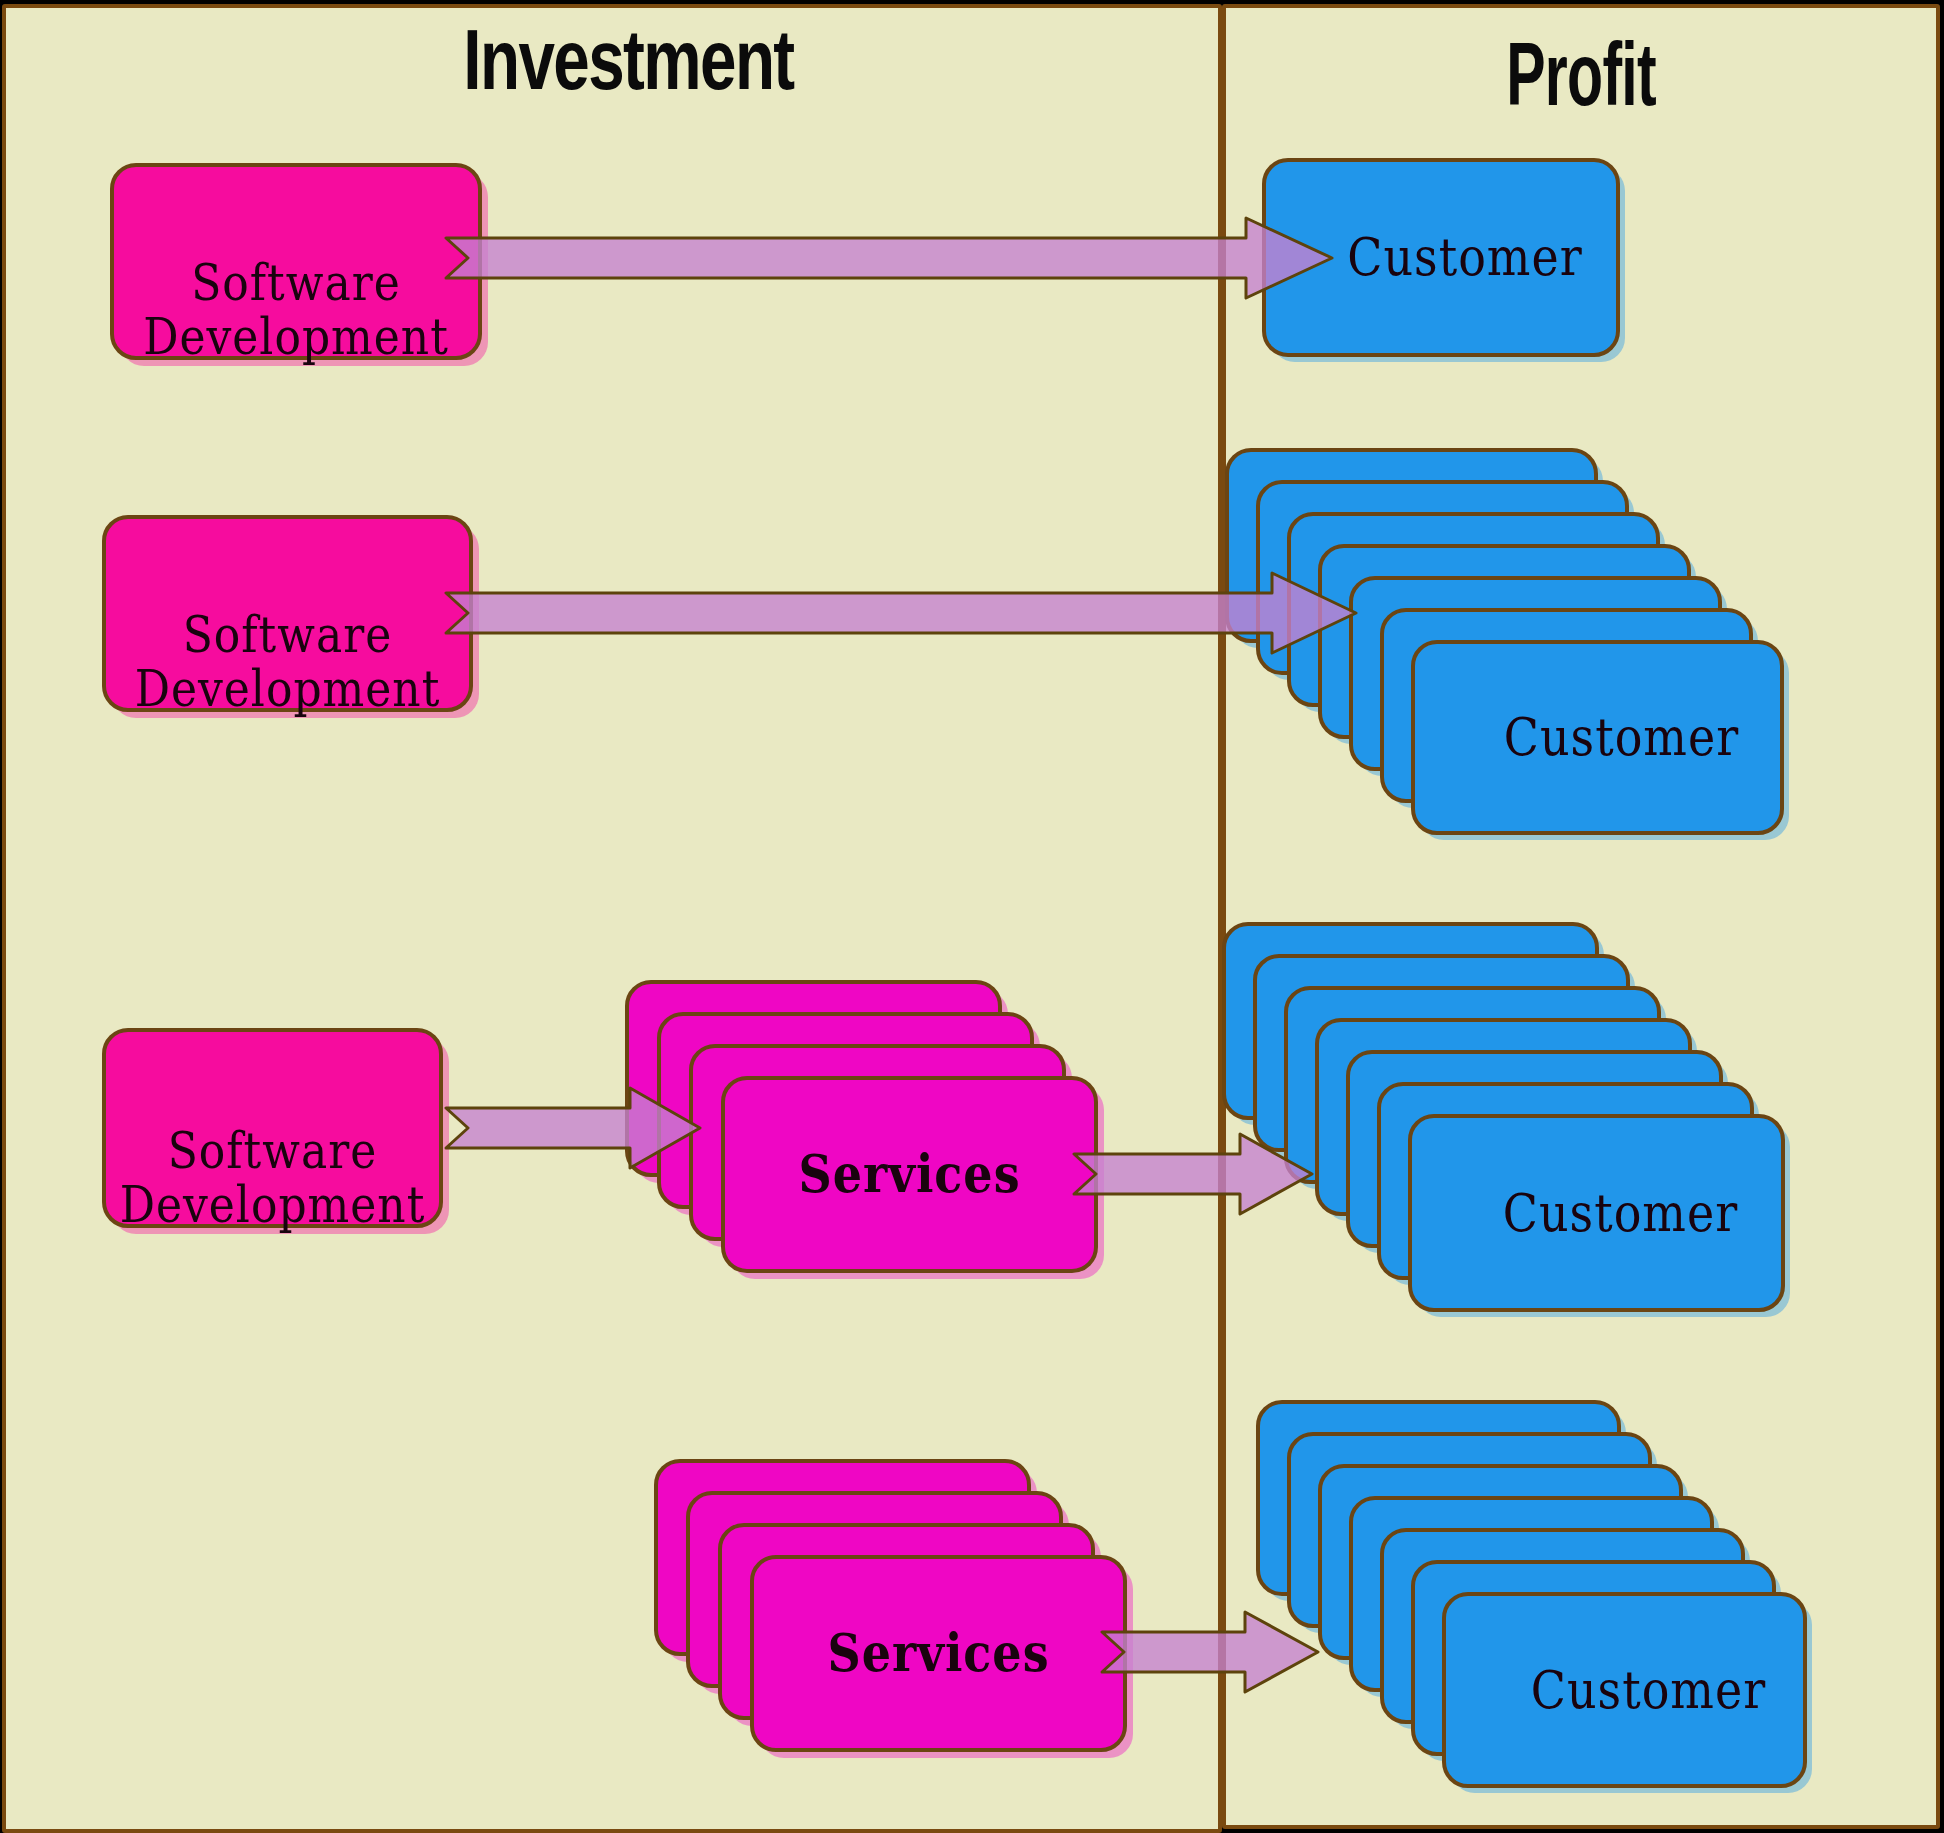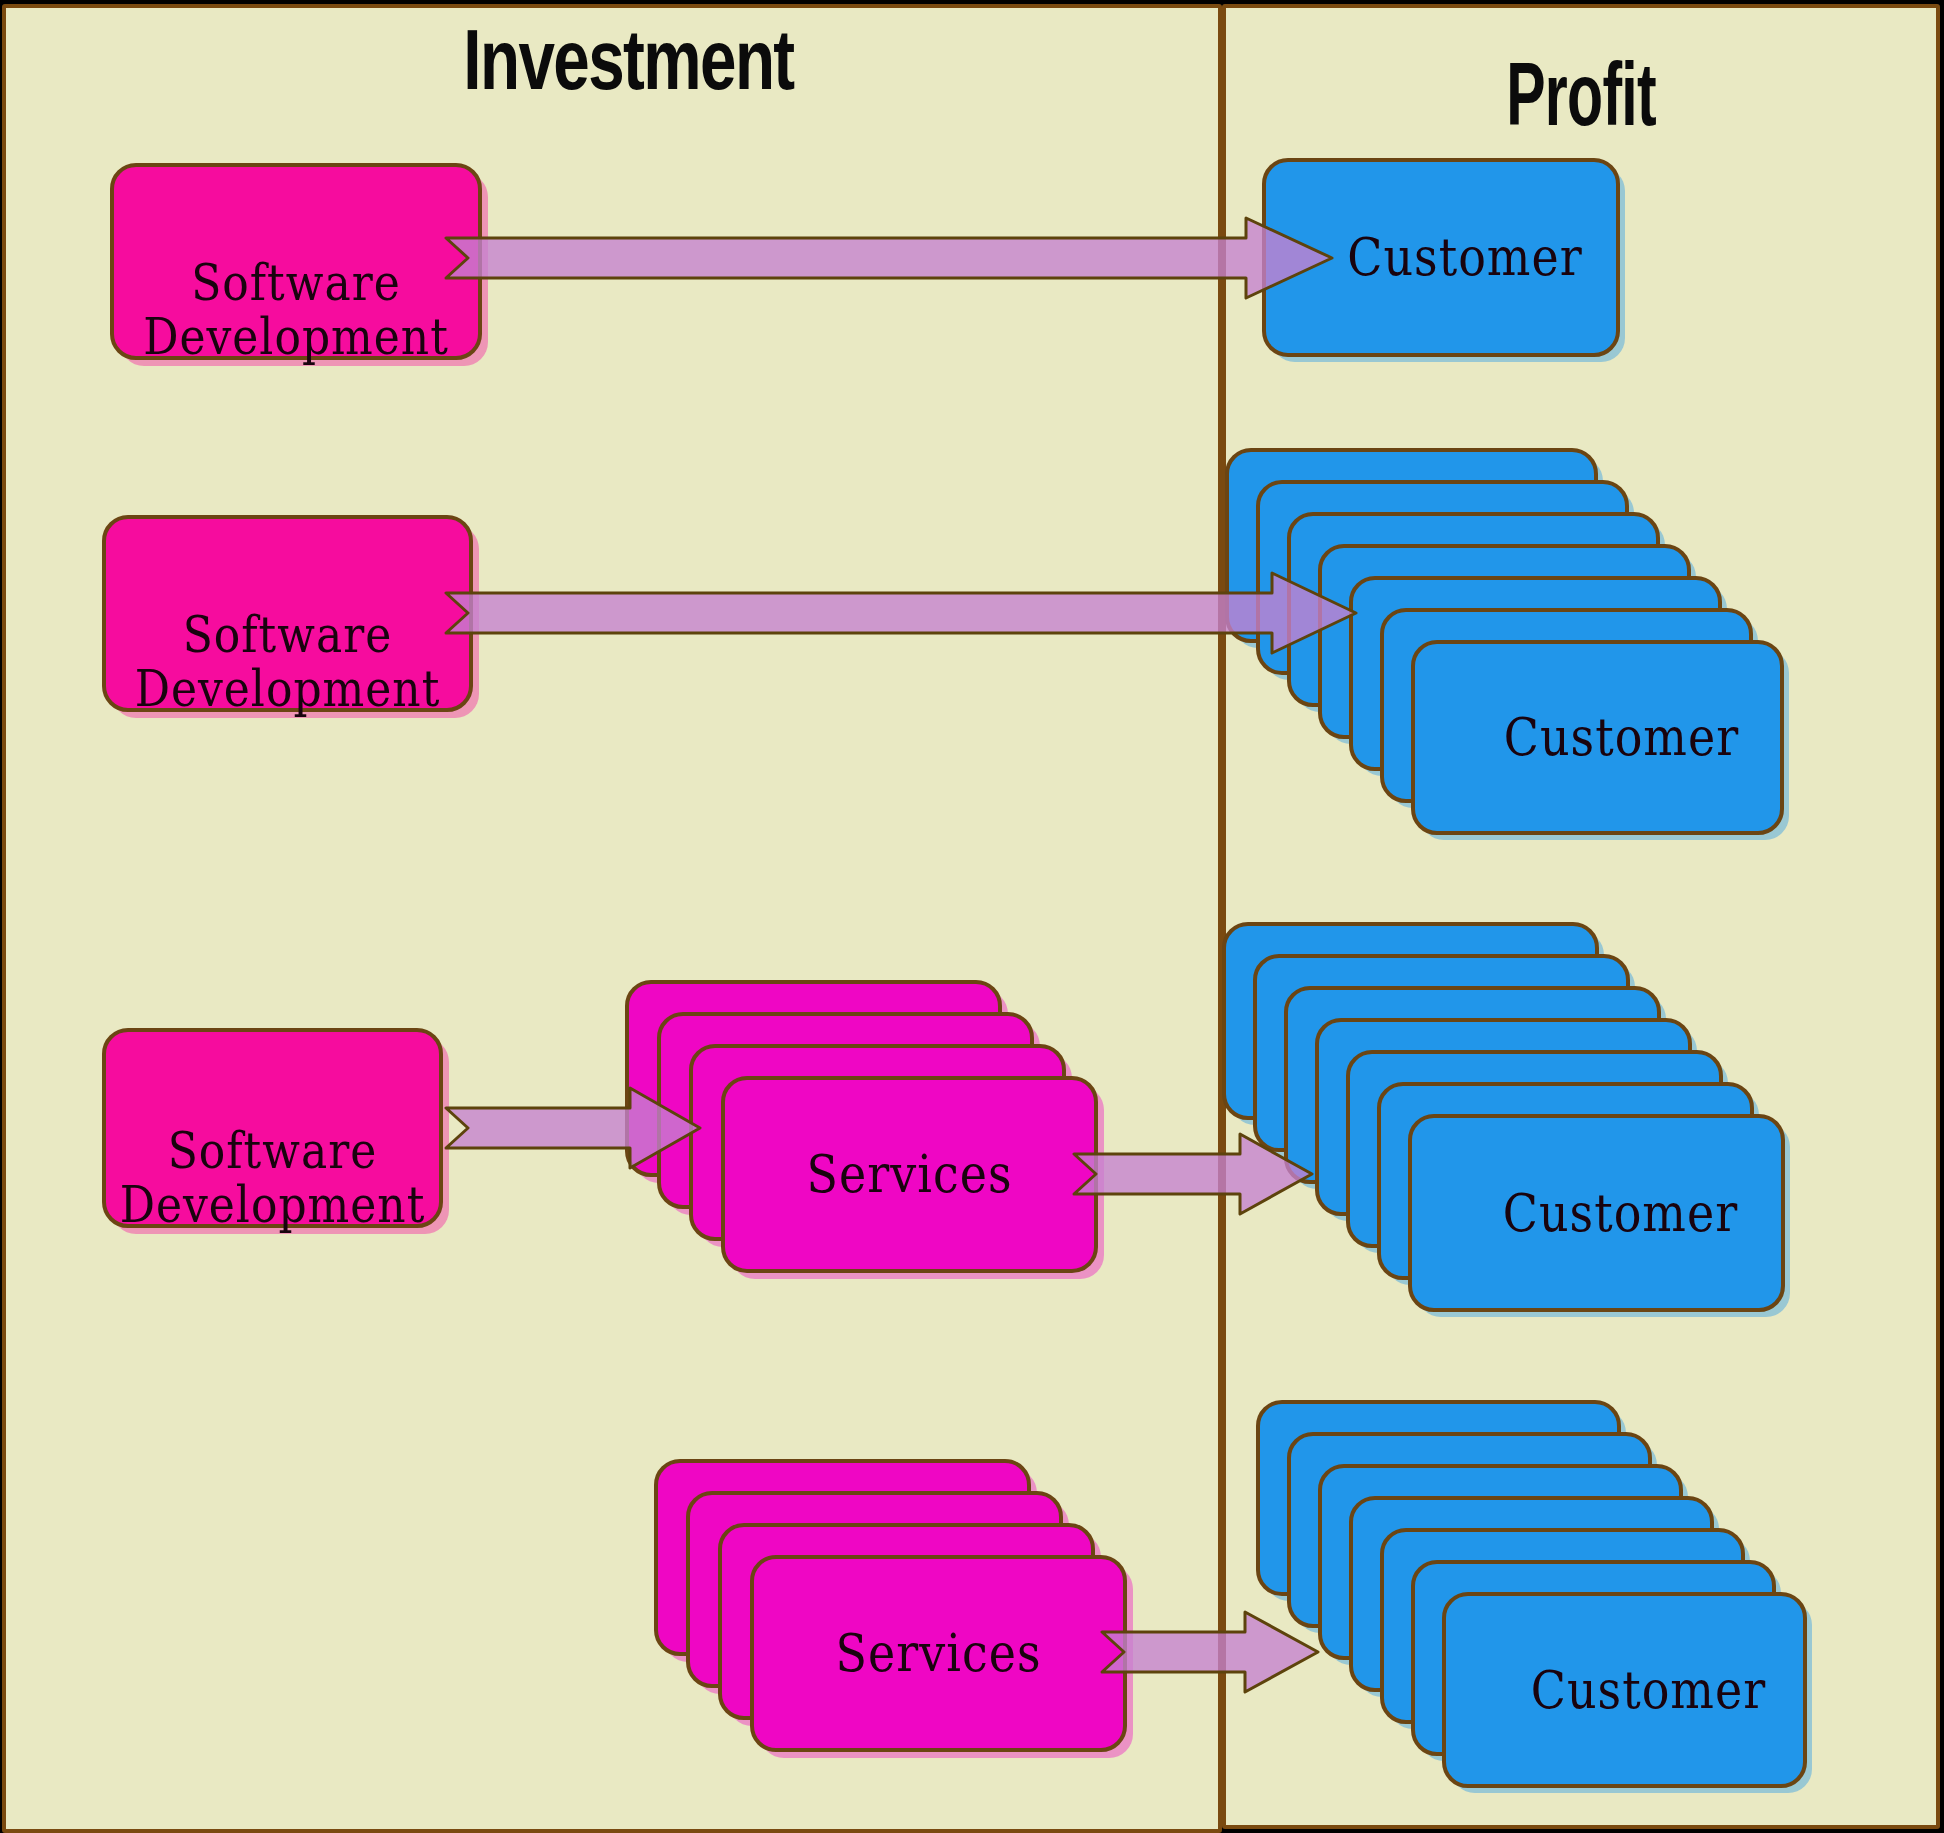--- a/index.html
+++ b/index.html
@@ -20,21 +20,21 @@
 
   .stack{position:absolute;left:0;top:0;width:100%;height:100%;pointer-events:none;}
 
   .box{
     position:absolute;box-sizing:border-box;
     border:4px solid var(--box-border,#6b4513);
     border-radius:26px;
     display:flex;align-items:center;justify-content:center;
   }
   .pink{background:var(--pink,#f60c9e);box-shadow:8px 8px 0 -2px rgba(246,12,158,.38);align-items:flex-end;}
-  .magenta{background:var(--magenta,#ef06c4);box-shadow:8px 8px 0 -2px rgba(239,6,196,.38);}
+  .magenta{background:var(--magenta,#ef06c4);box-shadow:8px 8px 0 -2px rgba(239,6,196,.38);font-weight:bold;}
   .blue{background:var(--blue,#2196ea);box-shadow:7px 7px 0 -2px rgba(33,150,234,.40);padding-left:48px;}
 
   .box-label{
     font-family:"DejaVu Serif",serif;
     font-size:46px;color:var(--label,#19030e);
     letter-spacing:1px;text-align:center;line-height:1.06;
     transform:scaleY(1.15);white-space:nowrap;
   }
   .label-sm{font-size:44px;}
 
@@ -48,21 +48,21 @@
 <body>
 
 <div id="canvas">
 
   <div class="panel" style="left:2px;top:4px;width:1220px;height:1829px;"></div>
   <div class="panel" style="left:1222px;top:4px;width:718px;height:1825px;"></div>
 
   <div class="title" style="left:2px;top:10px;width:1220px;padding-left:16px;">
     <span class="t-inv">Investment</span>
   </div>
-  <div class="title" style="left:1222px;top:44px;width:718px;">
+  <div class="title" style="left:1222px;top:24px;width:718px;">
     <span class="t-prof">Profit</span>
   </div>
 
   <div class="box pink" style="left:110px;top:163px;width:372px;height:197px;">
     <div class="box-label label-sm">
       <div>Software</div>
       <div>Development</div>
     </div>
   </div>
 

